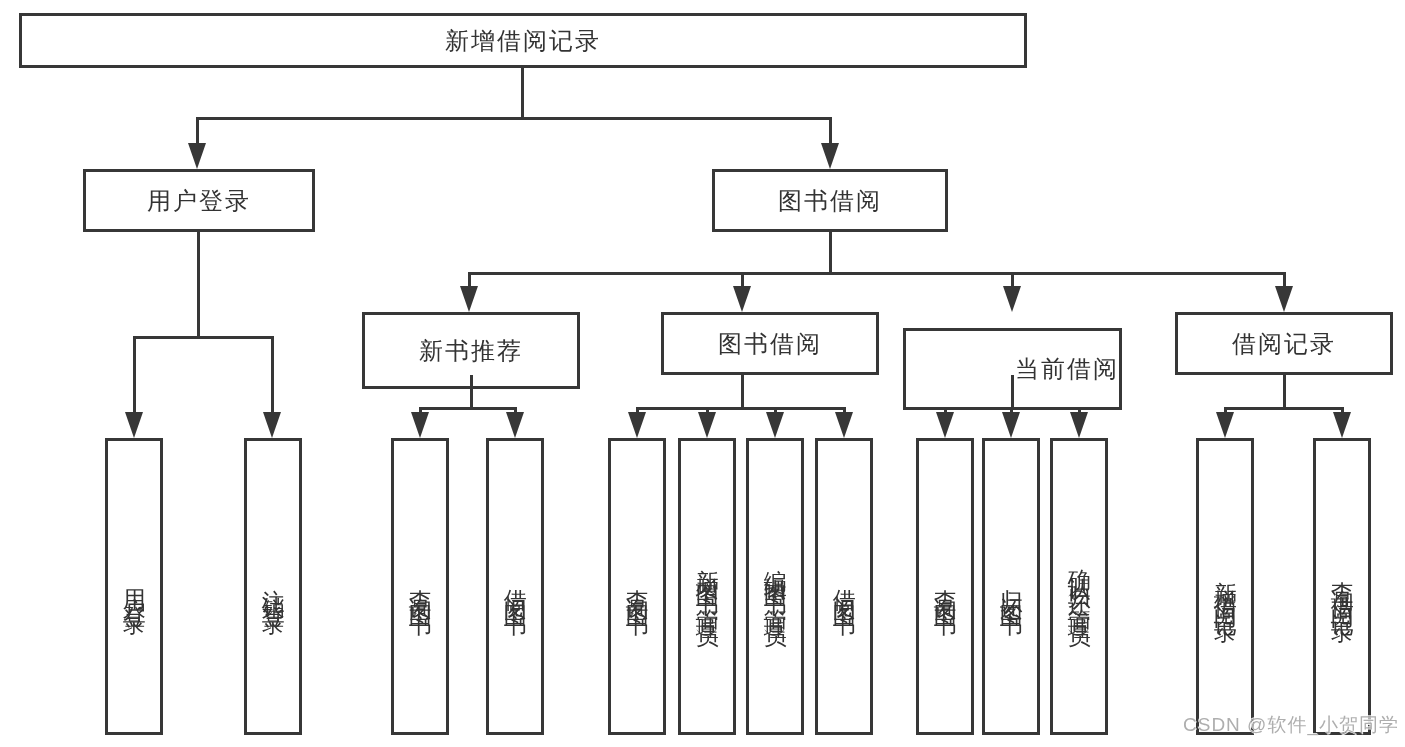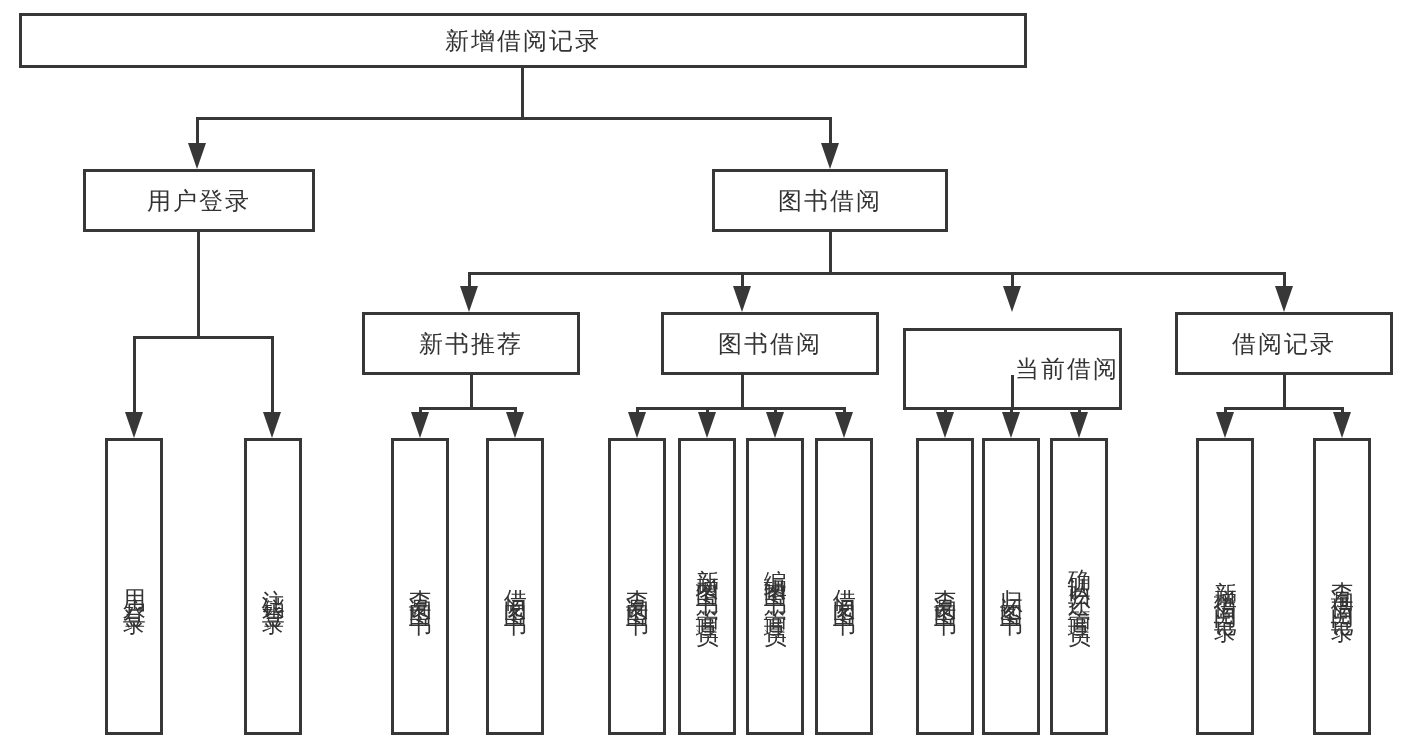--- a/index.html
+++ b/index.html
@@ -90,21 +90,21 @@
   <div class="line" style="left:468px; top:272px; width:818px; height:3px;"></div>
   <div class="line" style="left:468px; top:272px; width:3px; height:18px;"></div>
   <div class="ah" style="left:460px; top:286px;"></div>
   <div class="line" style="left:741px; top:272px; width:3px; height:18px;"></div>
   <div class="ah" style="left:733px; top:286px;"></div>
   <div class="line" style="left:1011px; top:272px; width:3px; height:18px;"></div>
   <div class="ah" style="left:1003px; top:286px;"></div>
   <div class="line" style="left:1283px; top:272px; width:3px; height:18px;"></div>
   <div class="ah" style="left:1275px; top:286px;"></div>
 
-  <div class="box" style="left:362px; top:312px; width:218px; height:63px;font-family:Liberation Mono, monospace;">
+  <div class="box" style="left:362px; top:312px; width:218px; height:77px;font-family:Liberation Mono, monospace;">
     <span class="hlabel">新书推荐</span>
   </div>
   <div class="box" style="left:633px; top:312px; width:218px; height:63px;margin-left:28px;">
     <span class="hlabel">图书借阅</span>
   </div>
   <div class="box" style="left:903px; top:328px; width:219px; height:82px;justify-content:flex-end;">
     <span class="hlabel">当前借阅</span>
   </div>
   <div class="box" style="left:1175px; top:312px; width:218px; height:63px;">
     <span class="hlabel">借阅记录</span>
@@ -181,14 +181,15 @@
     <span class="vlabel">确认归还（管理员）</span>
   </div>
 
   <div class="box vbox" style="left:1196px; top:438px; width:58px; height:297px;">
     <span class="vlabel">新增借阅记录</span>
   </div>
   <div class="box vbox" style="left:1313px; top:438px; width:58px; height:297px;">
     <span class="vlabel">查询借阅记录</span>
   </div>
 
+  <div class="watermark">CSDN @软件_小贺同学</div>
 
 </div>
 
 </body></html>

